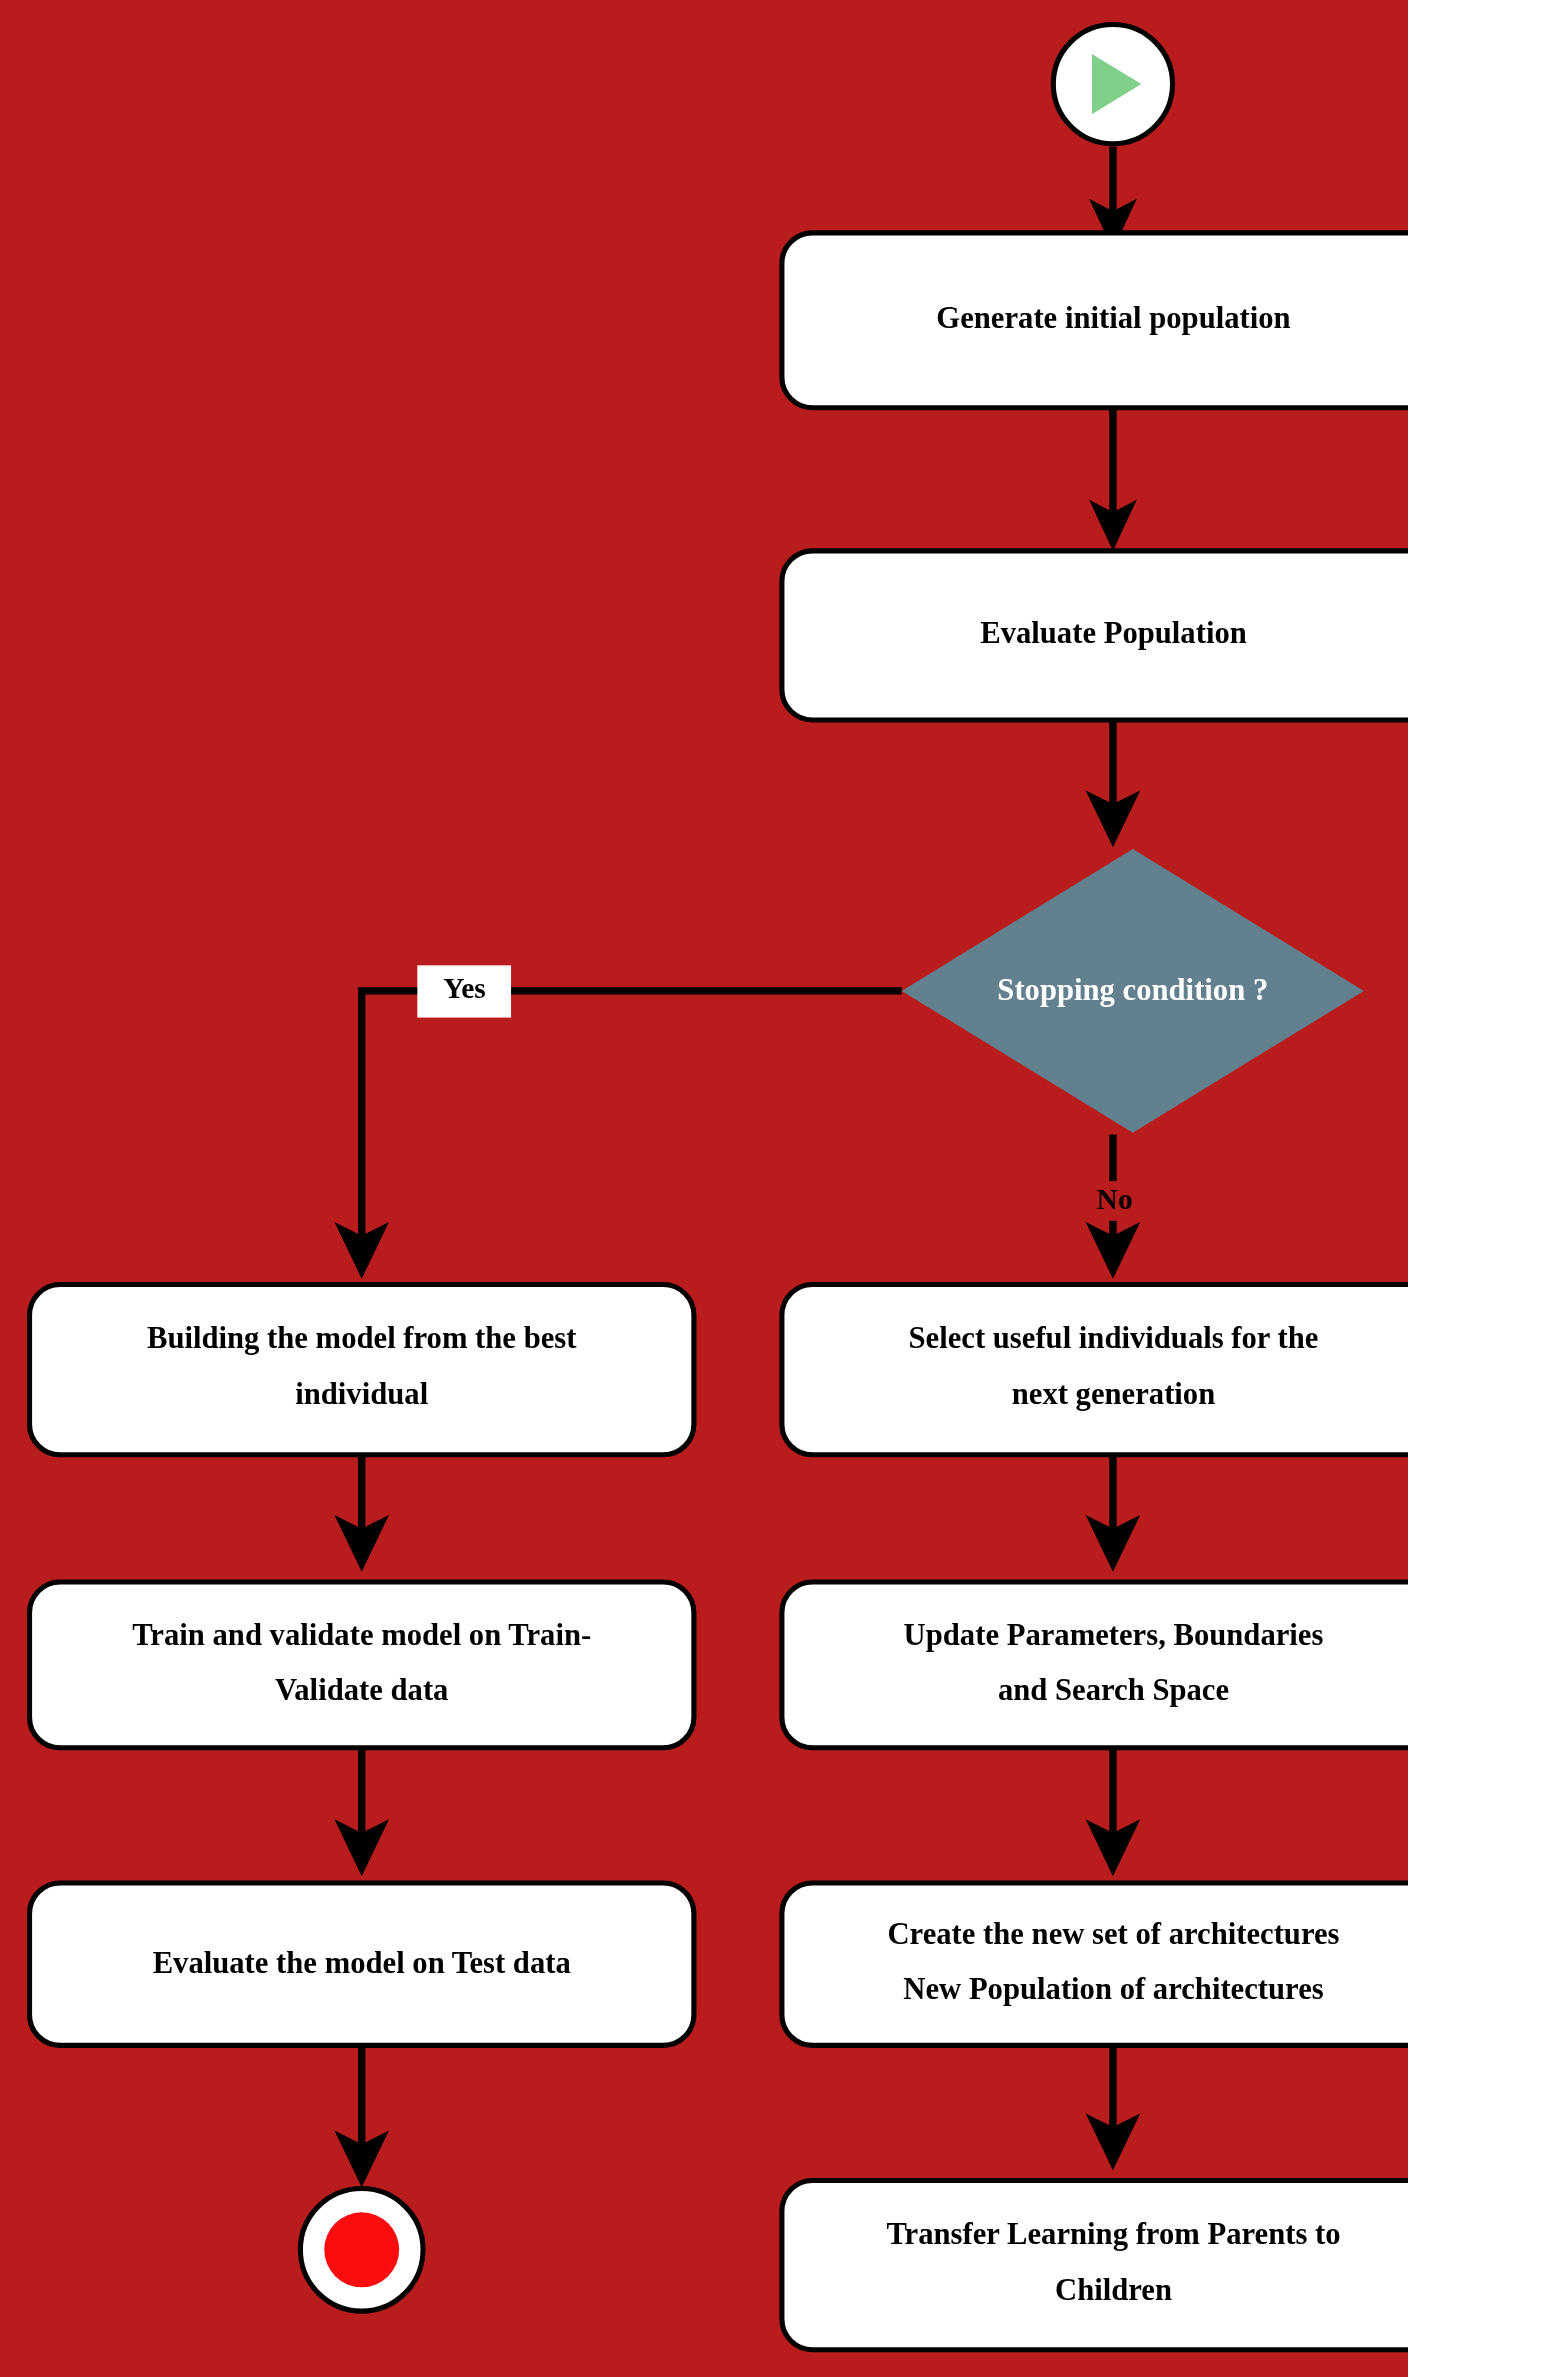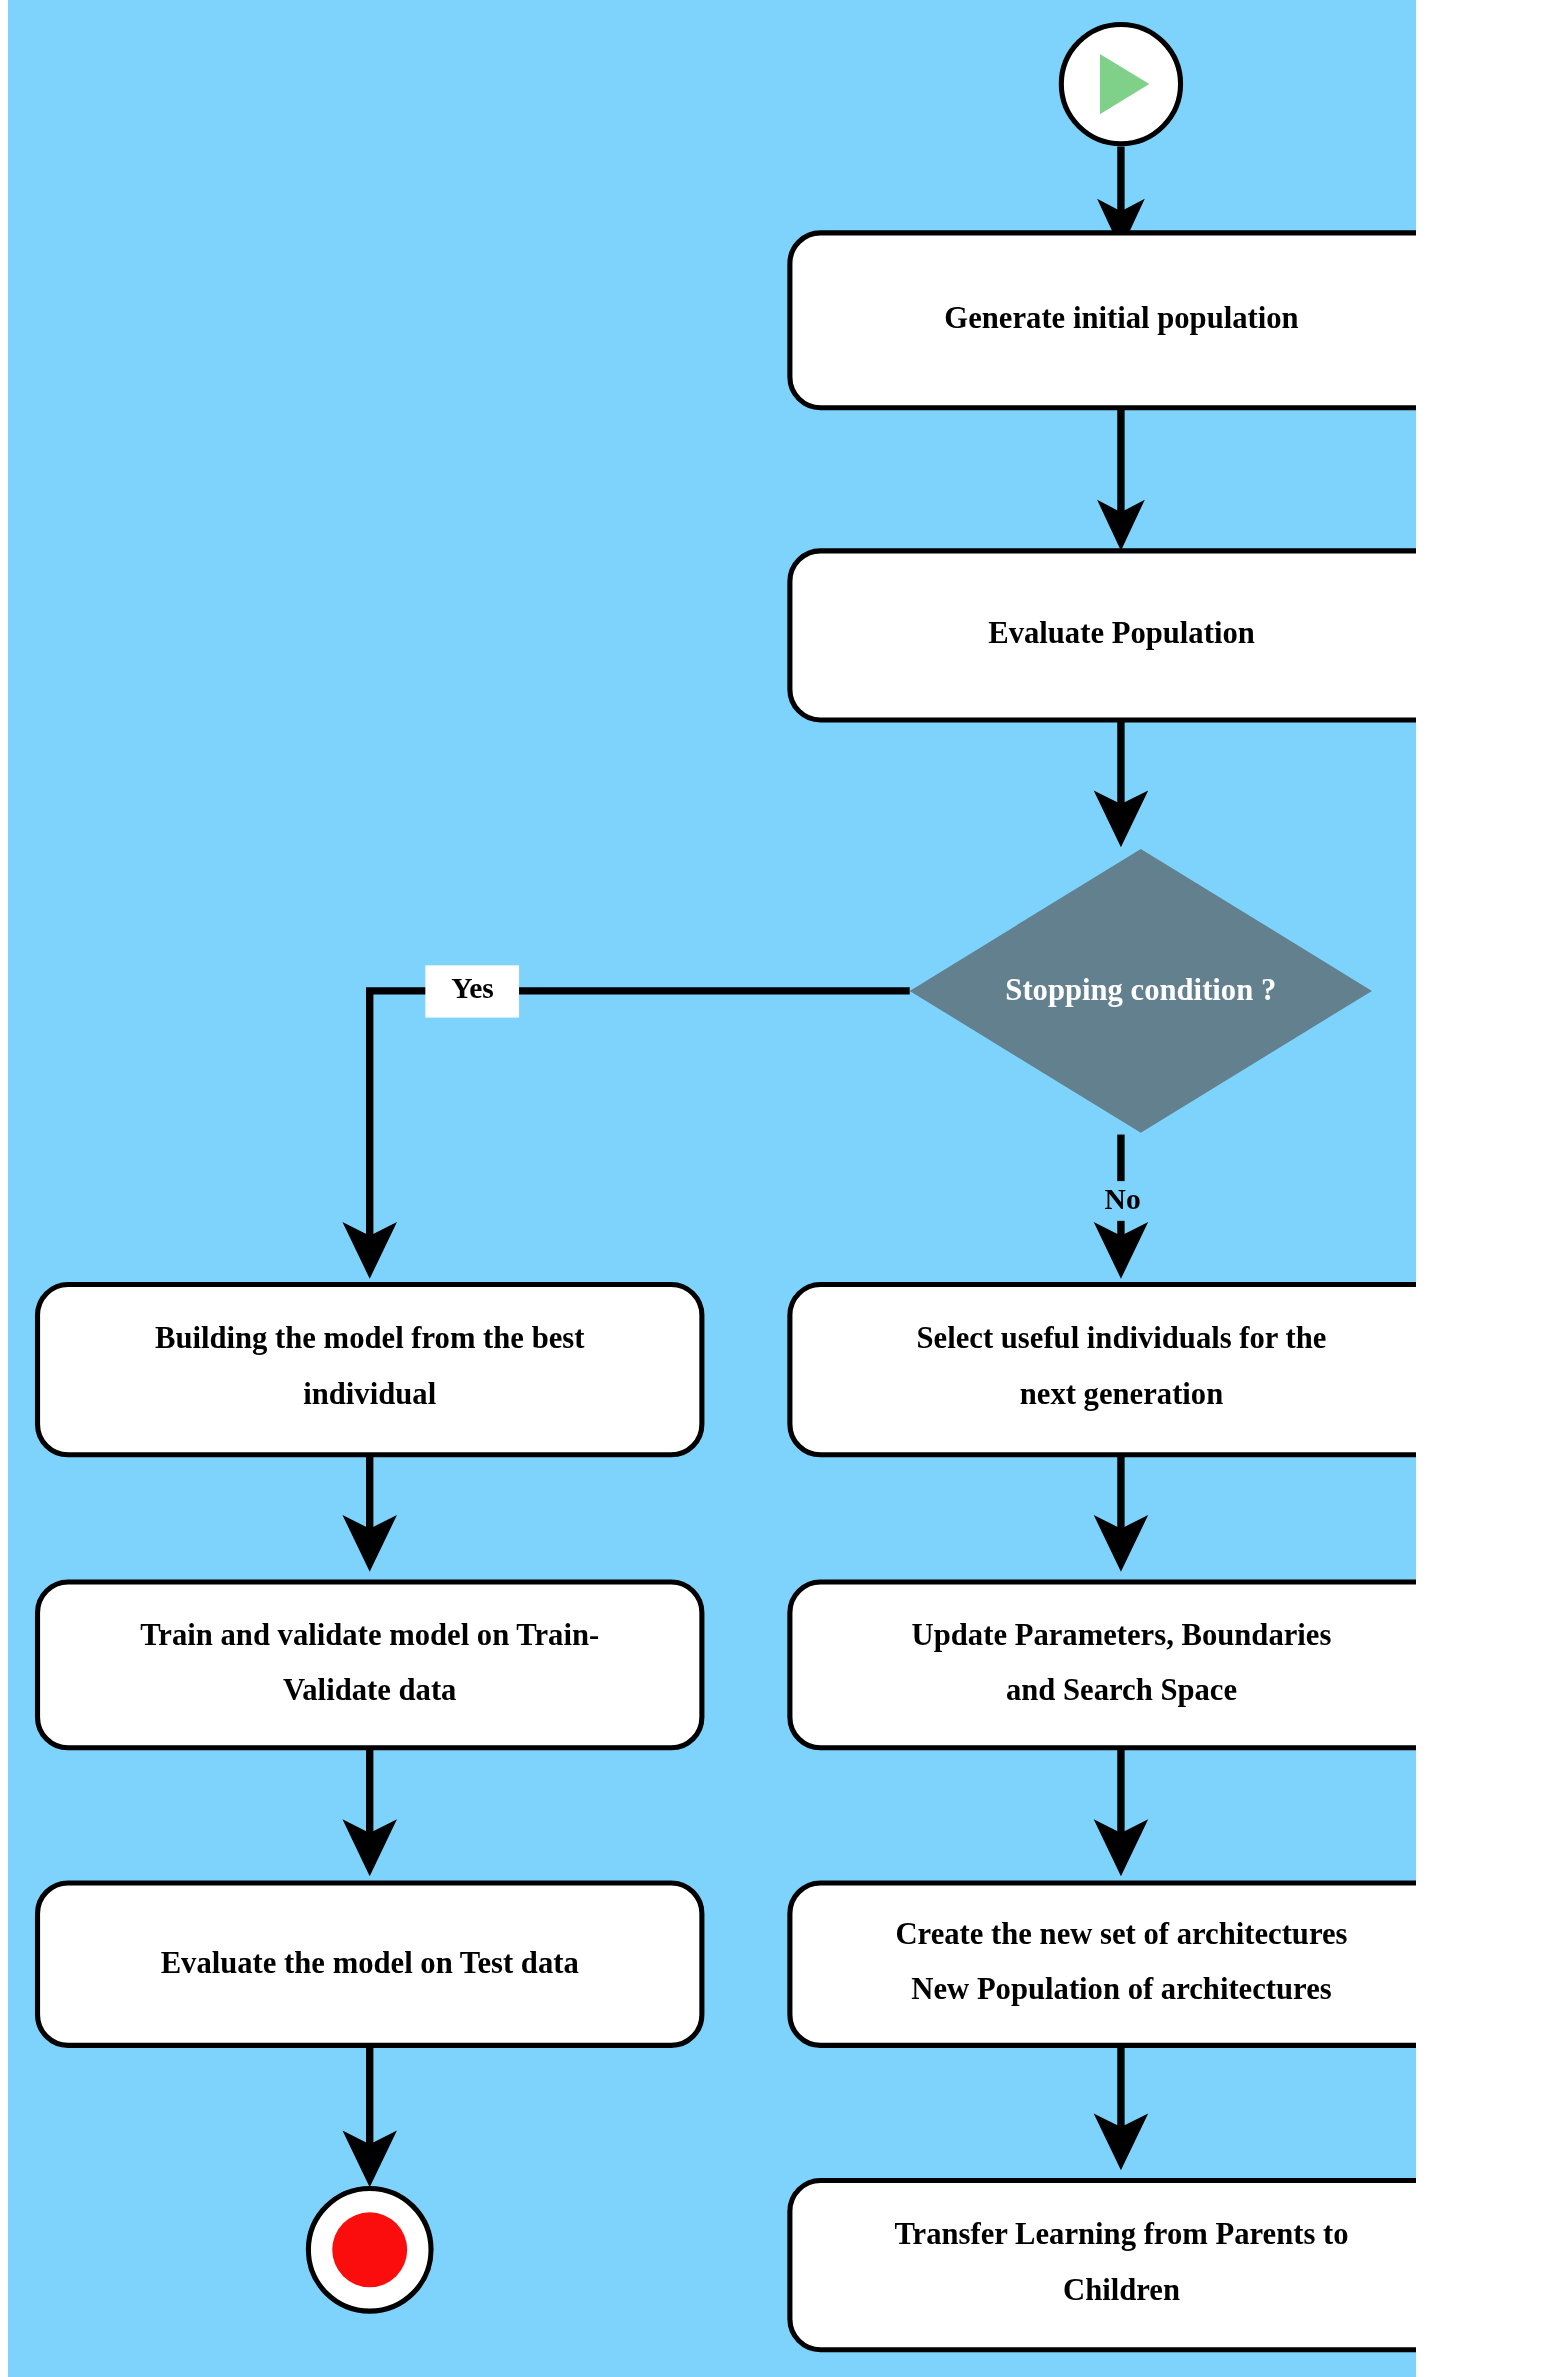--- a/index.html
+++ b/index.html
@@ -4,24 +4,23 @@
 <style>
   html, body {
     margin: 0;
     padding: 0;
     background: #ffffff;
   }
   #flow-root {
     position: relative;
     width: 1408px;
     height: 2377px;
-    background: #7dd3fc;
+    background: #b91c1c;
     font-family: "Liberation Serif", "DejaVu Serif", serif;
     overflow: hidden;
-    margin-left: 8px;
   }
   svg.flow-canvas {
     position: absolute;
     inset: 0;
     width: 1553px;
     height: 2377px;
     display: block;
   }
   .node-box {
     fill: #ffffff;

